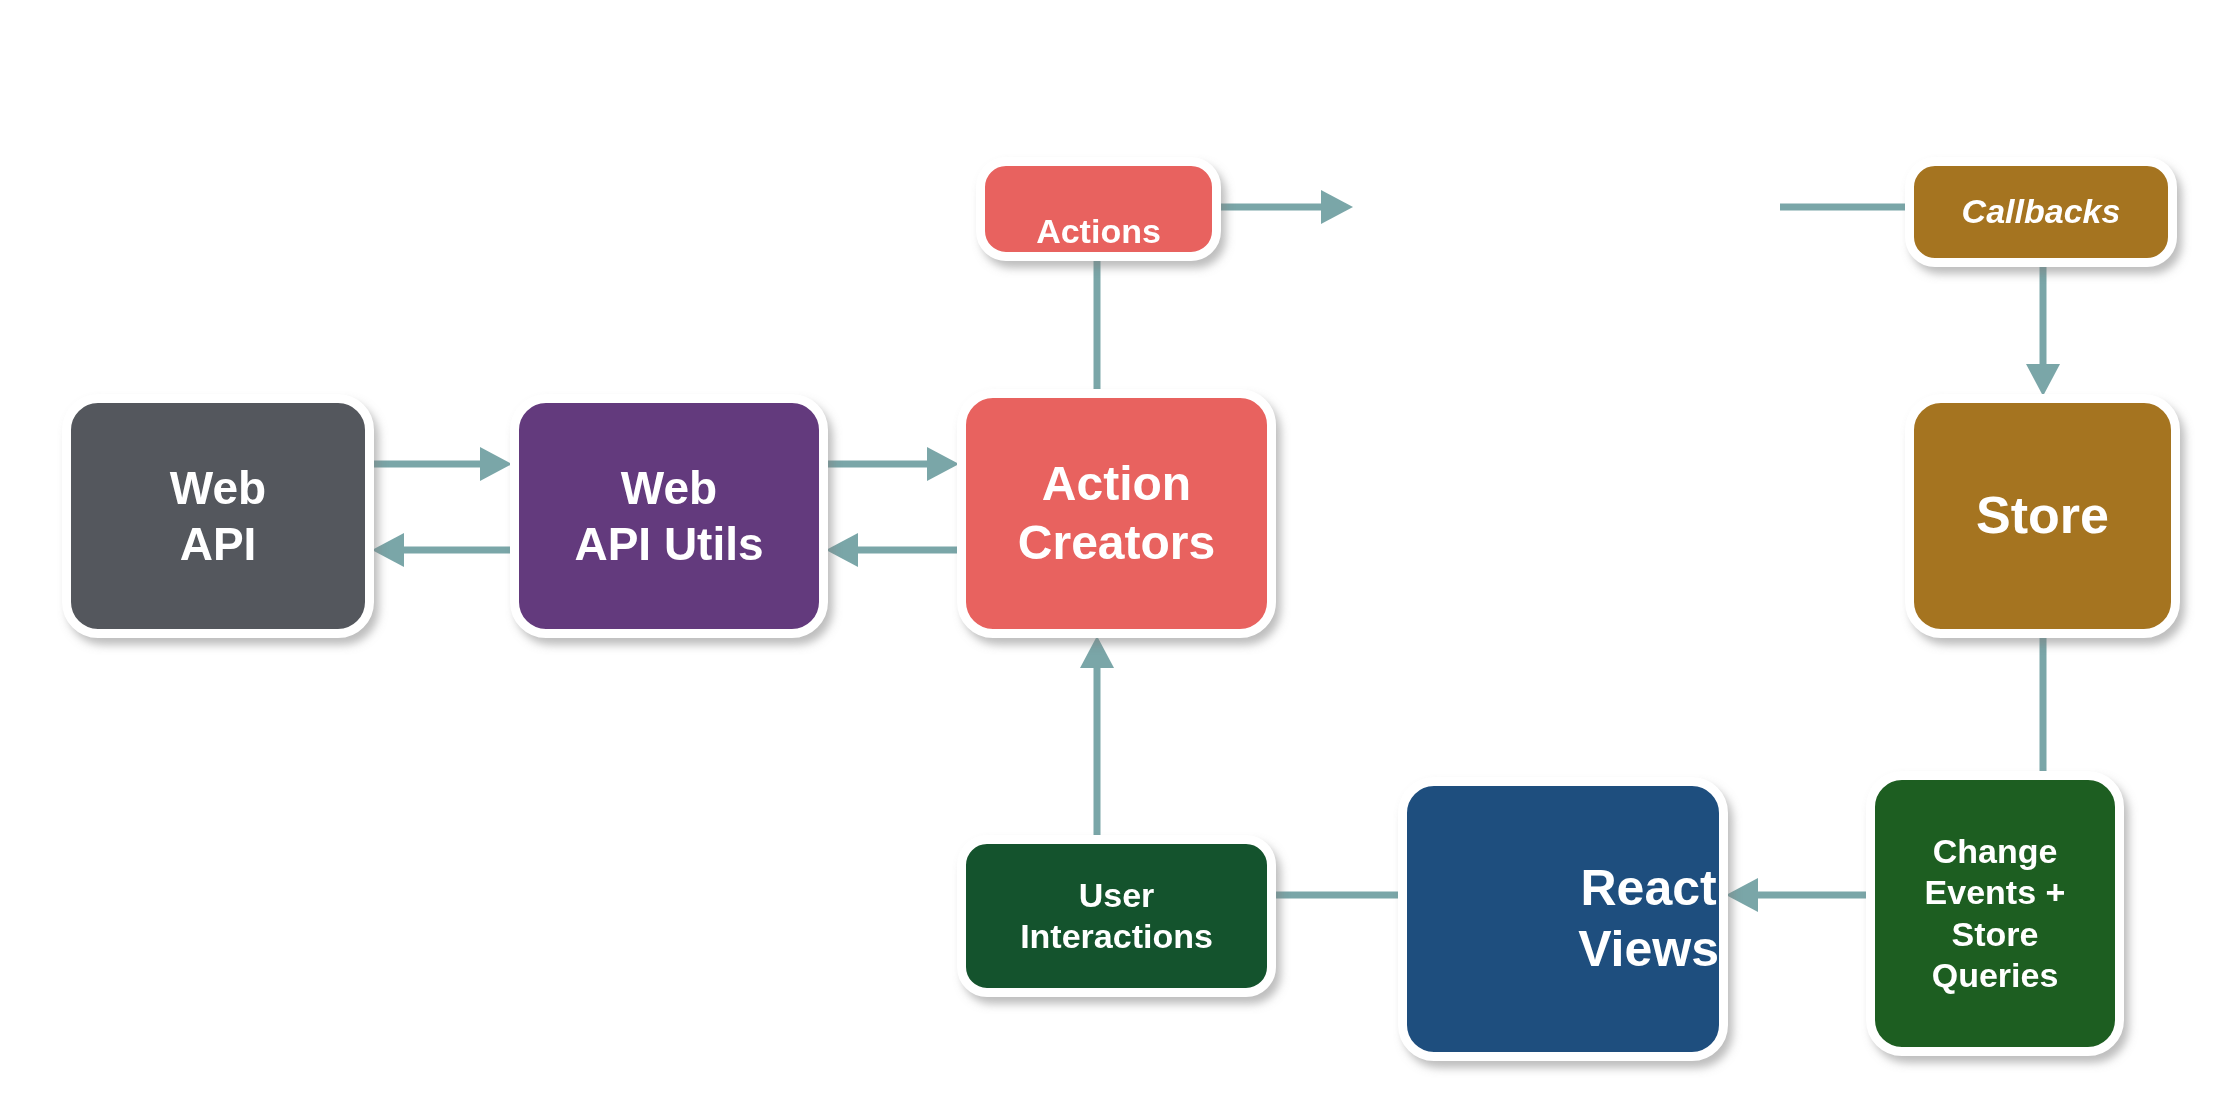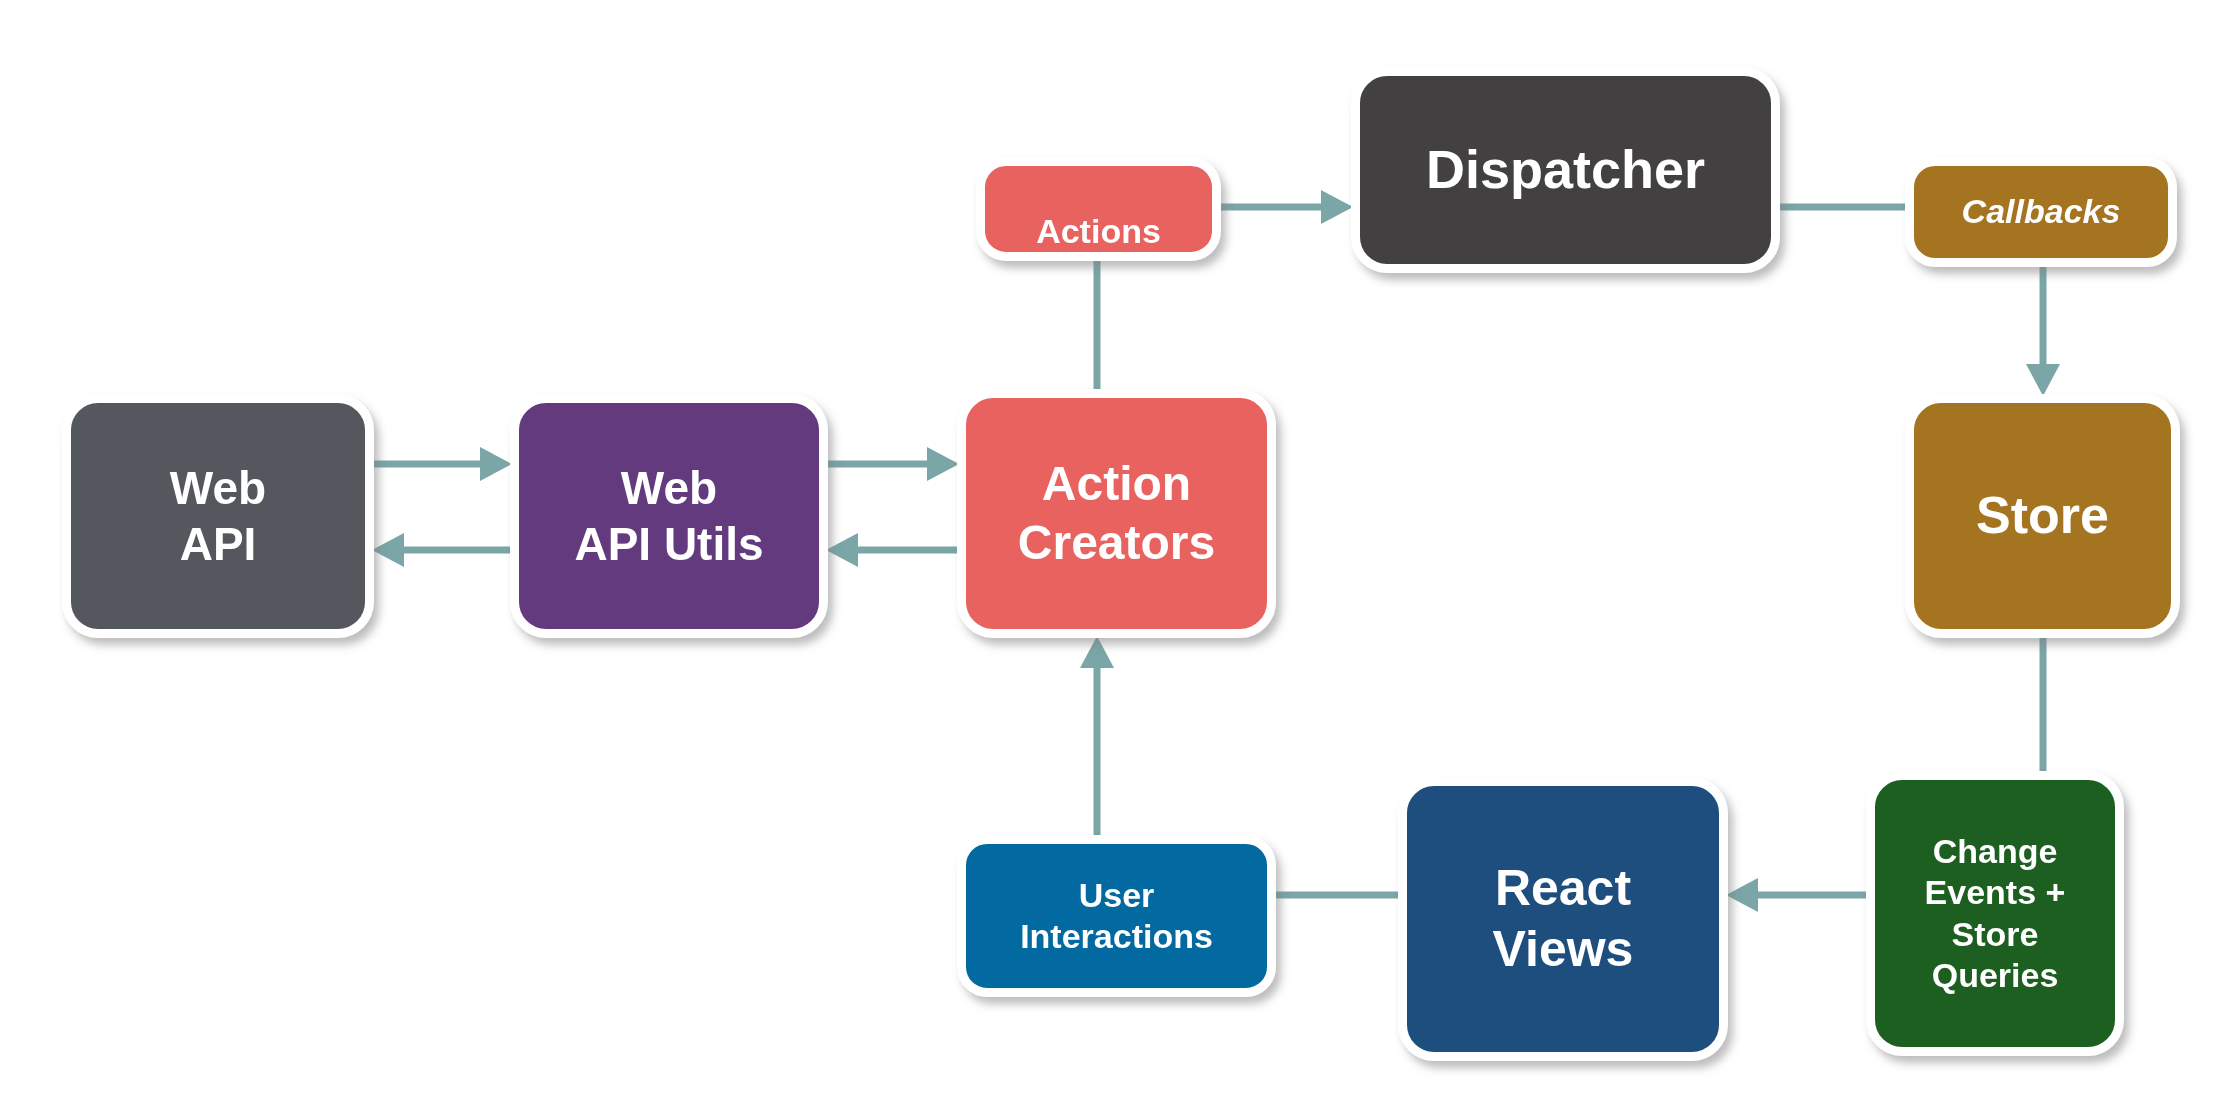--- a/index.html
+++ b/index.html
@@ -23,21 +23,21 @@
   .small{border-radius:30px;}
   
   #n-web-api          {left:62px;  top:394px; width:312px; height:244px; font-size:46px;}
   #n-web-api-utils    {left:510px; top:394px; width:318px; height:244px; font-size:46px;}
   #n-action-creators  {left:957px; top:389px; width:319px; height:249px; font-size:48px;justify-content:center;}
   #n-actions          {left:976px; top:157px; width:245px; height:104px; font-size:34px;align-items:flex-end;}
   #n-dispatcher       {left:1351px;top:67px;  width:429px; height:206px; font-size:54px;}
   #n-callbacks        {left:1905px;top:157px; width:272px; height:110px; font-size:34px;font-style:italic;}
   #n-store            {left:1905px;top:394px; width:275px; height:244px; font-size:52px;}
   #n-change-events    {left:1866px;top:771px; width:258px; height:285px; font-size:34px;}
-  #n-react-views      {left:1398px;top:777px; width:330px; height:284px; font-size:50px;}
+  #n-react-views      {left:1398px;top:777px; width:330px; height:284px; font-size:50px;justify-content:flex-end;}
   #n-user-interactions{left:957px; top:835px; width:319px; height:162px; font-size:34px;}
   #connector-layer{
     position:absolute;left:0;top:0;width:2232px;height:1114px;
     pointer-events:none;
   }
   #connector-layer line{stroke:var(--arrow-color,#7aa6a8);stroke-width:7;}
   #connector-layer polygon{fill:var(--arrow-color,#7aa6a8);}
 </style>
 </head>
 <body>
@@ -115,23 +115,20 @@
 
   <div class="node" id="n-action-creators" style="background: rgb(232, 98, 95); color: rgb(255, 255, 255);">
     <span class="lbl">Action
 Creators</span>
   </div>
 
   <div class="node small" id="n-actions" style="background: rgb(232, 98, 95); color: rgb(255, 255, 255);">
     <span class="lbl">Actions</span>
   </div>
 
-  <div class="node" id="n-dispatcher" style="background: rgb(67, 64, 65); color: rgb(255, 255, 255);">
-    <span class="lbl">Dispatcher</span>
-  </div>
 
   <div class="node small" id="n-callbacks" style="background: rgb(165, 116, 32); color: rgb(255, 255, 255);">
     <span class="lbl">Callbacks</span>
   </div>
 
   <div class="node" id="n-store" style="background: rgb(165, 116, 32); color: rgb(255, 255, 255);">
     <span class="lbl">Store</span>
   </div>
 
   <div class="node" id="n-change-events" style="background: rgb(29, 94, 33); color: rgb(255, 255, 255);">
@@ -139,18 +136,18 @@
 Events +
 Store
 Queries</span>
   </div>
 
   <div class="node" id="n-react-views" style="background: rgb(30, 78, 126); color: rgb(255, 255, 255);">
     <span class="lbl">React
 Views</span>
   </div>
 
-  <div class="node small" id="n-user-interactions" style="background: #0369a1; color: rgb(255, 255, 255);">
+  <div class="node small" id="n-user-interactions" style="background: #14532d; color: rgb(255, 255, 255);">
     <span class="lbl">User
 Interactions</span>
   </div>
 
 </div>
 
 </body></html>

